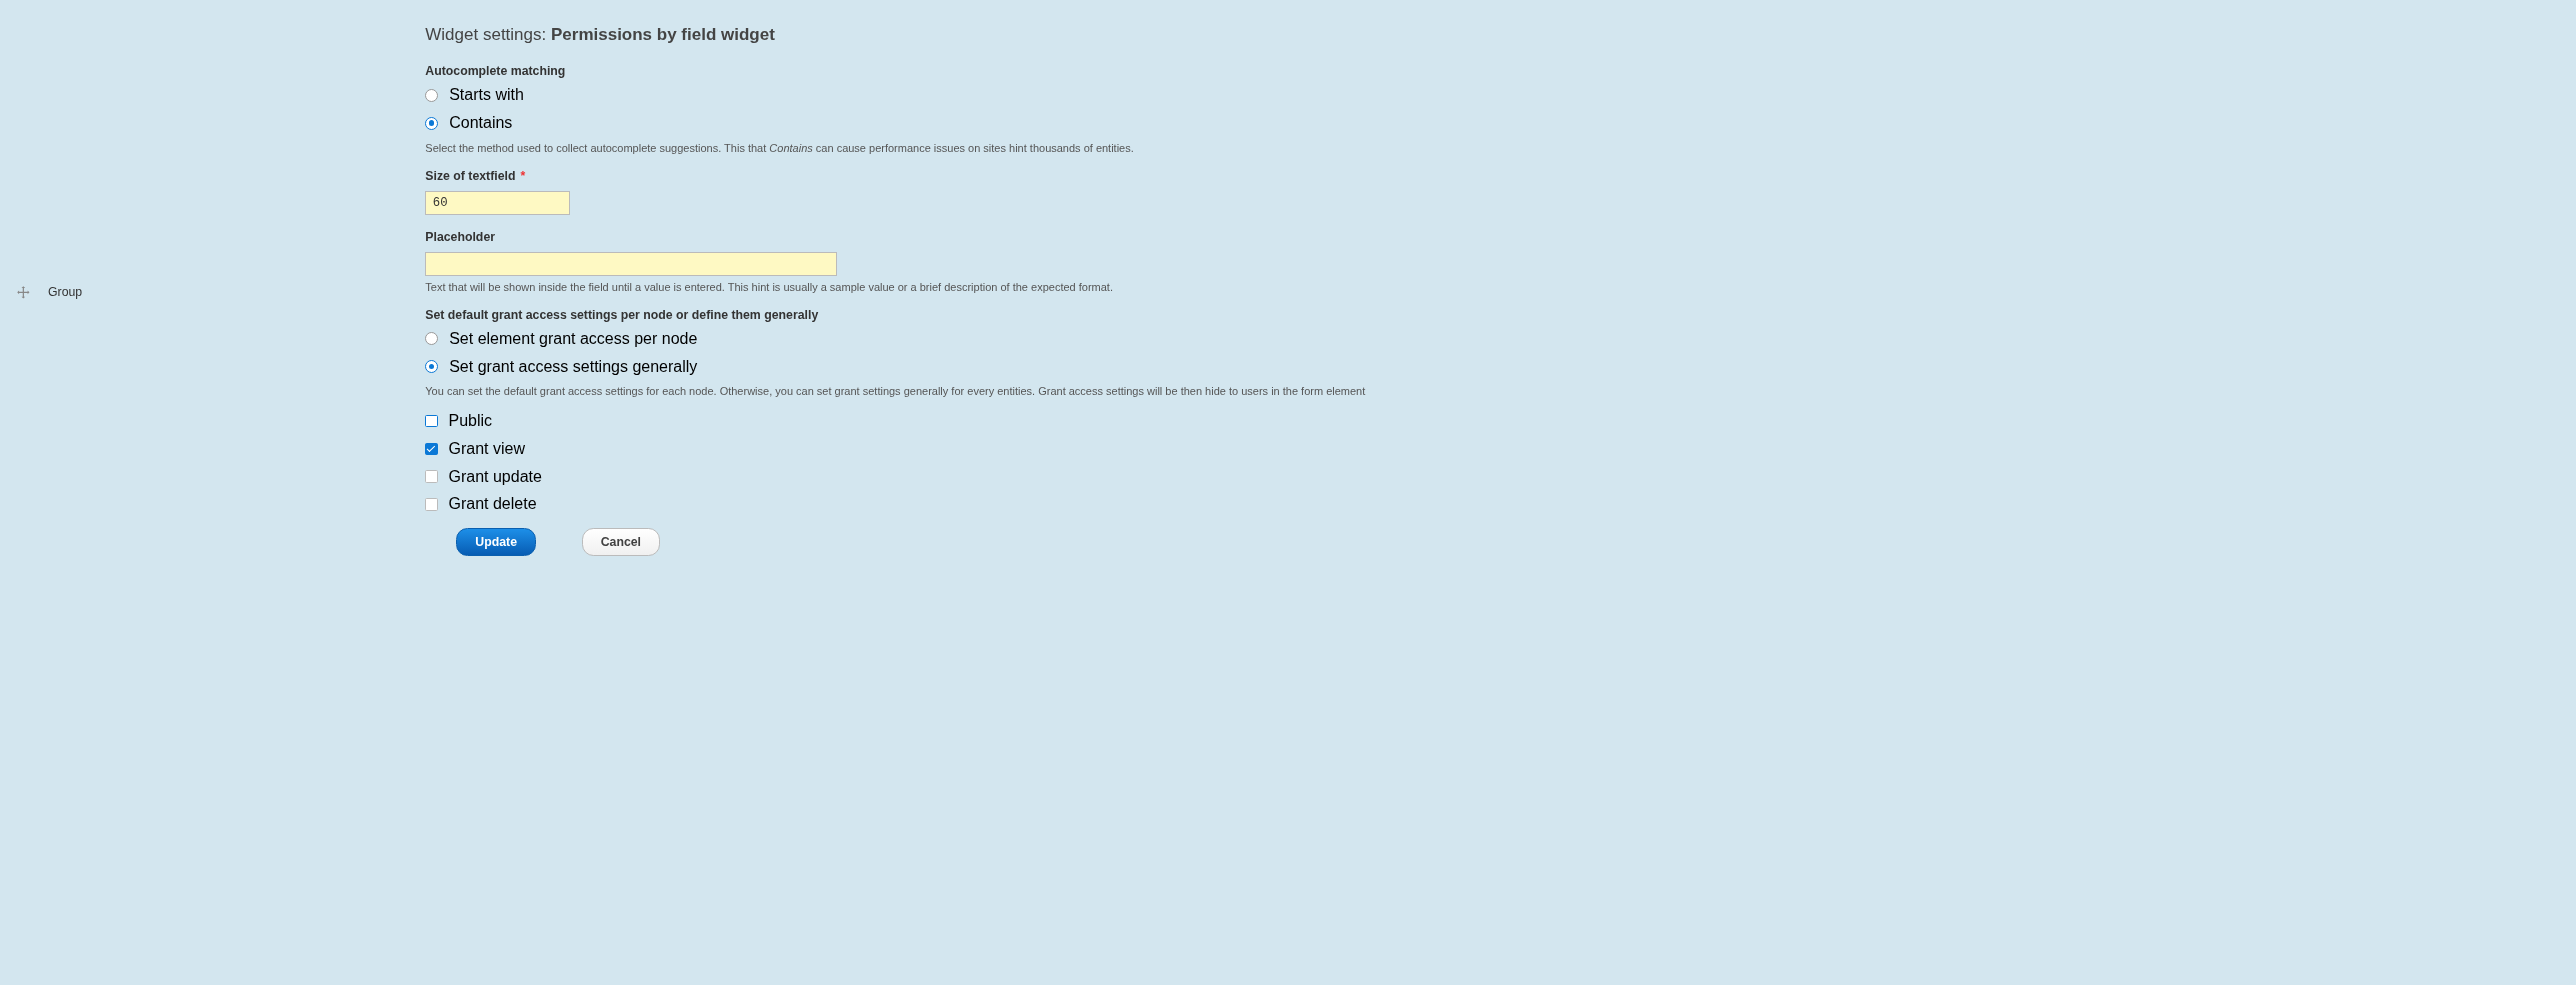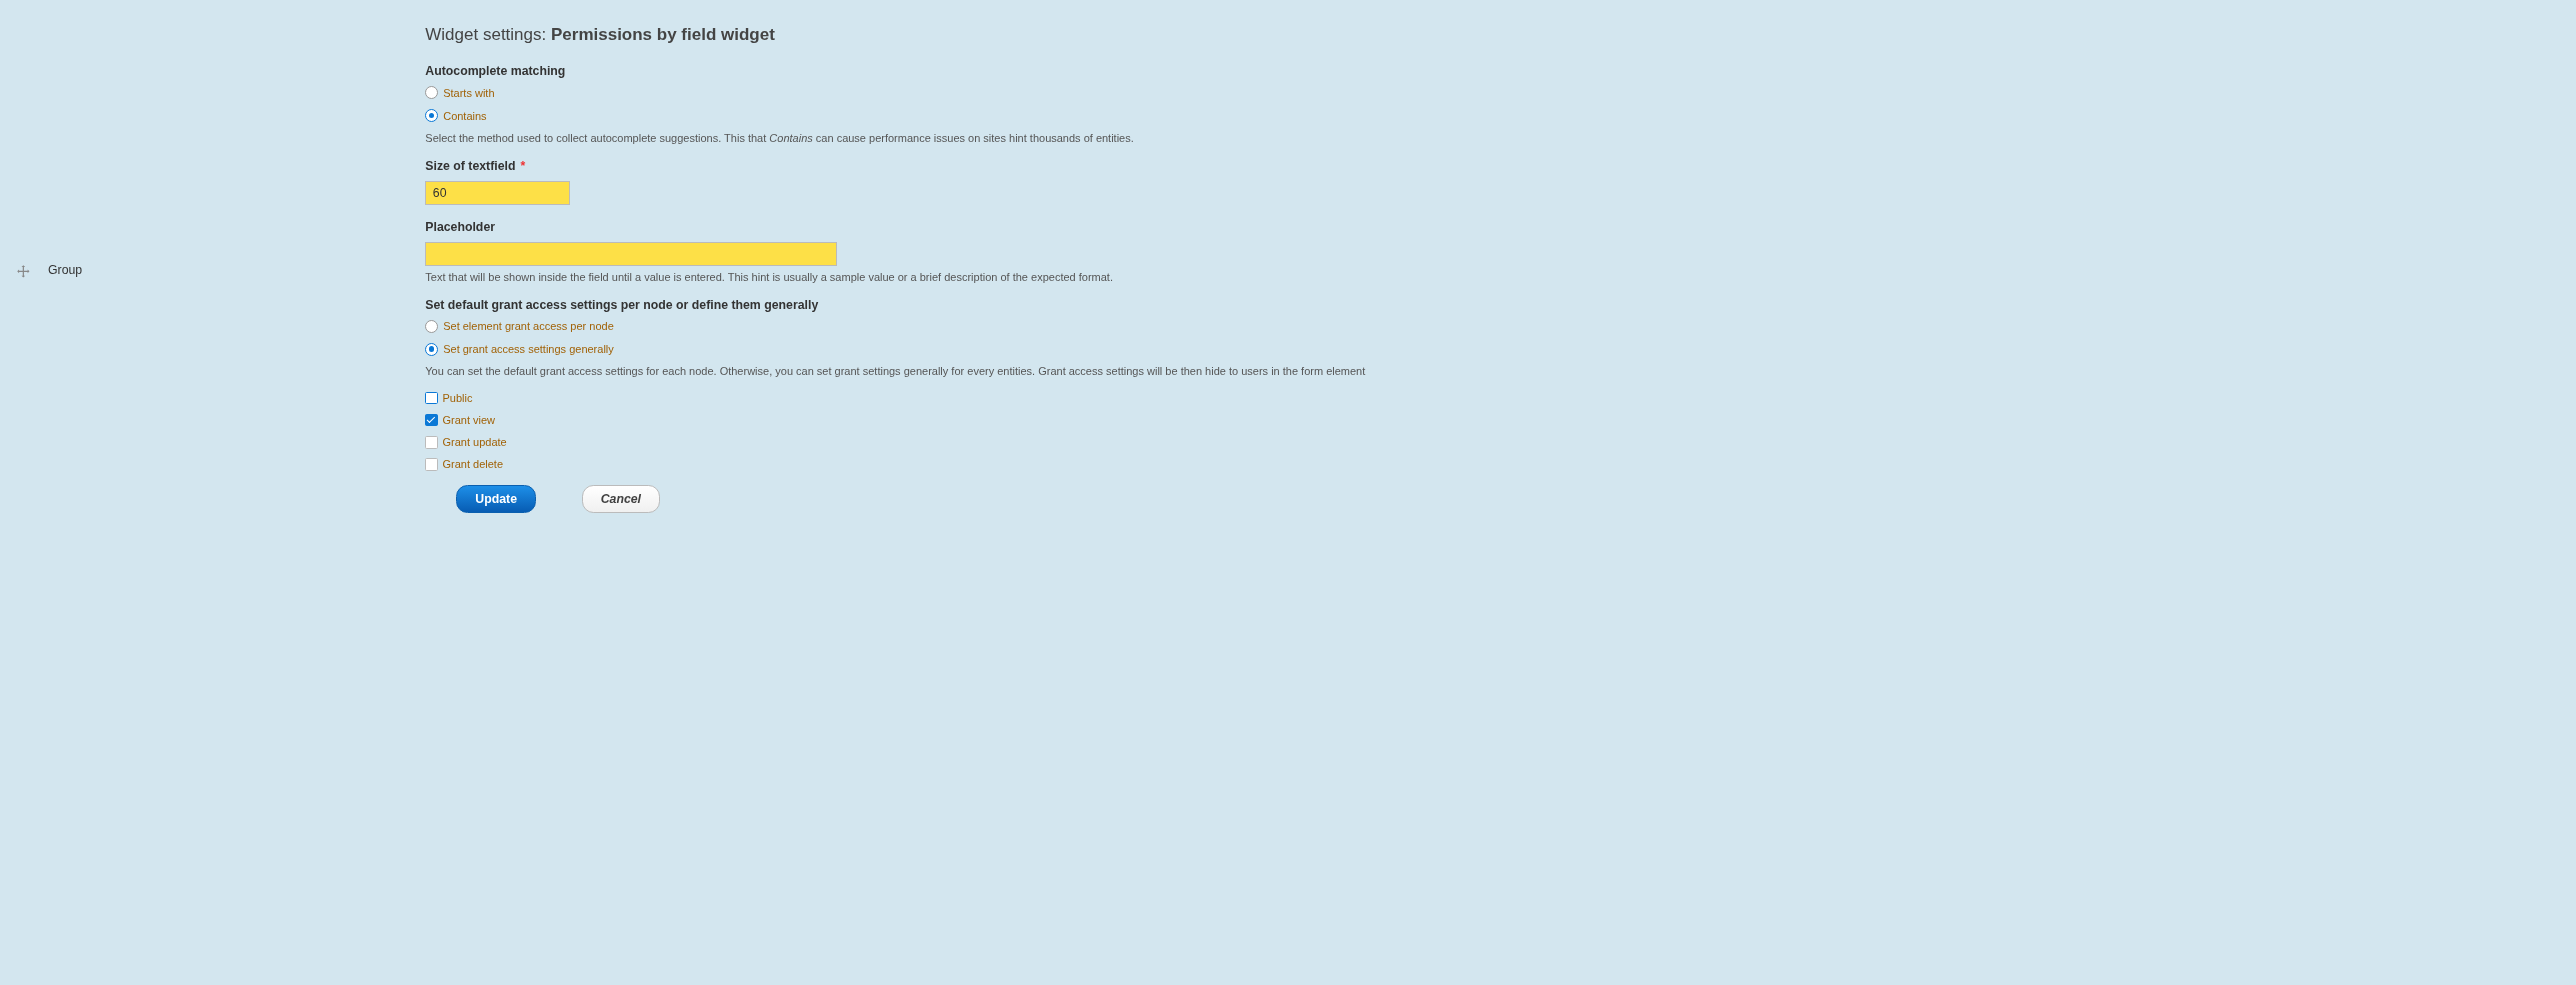--- a/index.html
+++ b/index.html
@@ -123,40 +123,41 @@
       position: absolute;
       left: 2.5px;
       top: 0px;
       width: 3.3px;
       height: 6.5px;
       border: solid #fff;
       border-width: 0 1.6px 1.6px 0;
       transform: rotate(45deg);
     }
     .option-label {
-      font-size: 11px;
-      color: #a16207;
-      cursor: pointer;
+      font-size: 16px;
+      color: #000000;
+      cursor: pointer;
+      margin-left: 6px;
     }
     .help-text {
       font-size: 11px;
       color: #555;
       margin-top: 4.9px;
       margin-bottom: 11.4px;
     }
     .help-text em {
       font-style: italic;
     }
     .text-input {
       border: 0.8px solid #bbb;
-      background: #fde047;
+      background: #fef9c3;
       padding: 4.1px 6.5px;
       font-size: 12.3px;
       color: #333;
-      font-family: Liberation Sans, sans-serif;
+      font-family: Liberation Mono, monospace;
     }
     .text-input.small {
       width: 145px;
     }
     .text-input.wide {
       width: 412px;
     }
     .actions {
       display: flex;
       gap: 14.7px;
@@ -173,21 +174,20 @@
     }
     .btn-primary {
       background: linear-gradient(#1d8fe8, #075cb3);
       color: #fff;
       border: 0.8px solid #0a5faf;
     }
     .btn-secondary {
       background: linear-gradient(#ffffff, #f0f0f0);
       color: #414141;
       border: 0.8px solid #bbb;
-      font-style: italic;
     }
   </style>
 </head>
 <body>
 
 <div class="container">
 
   <div class="left-label">
     <span class="drag-icon">
       <svg viewBox="0 0 24 24">

